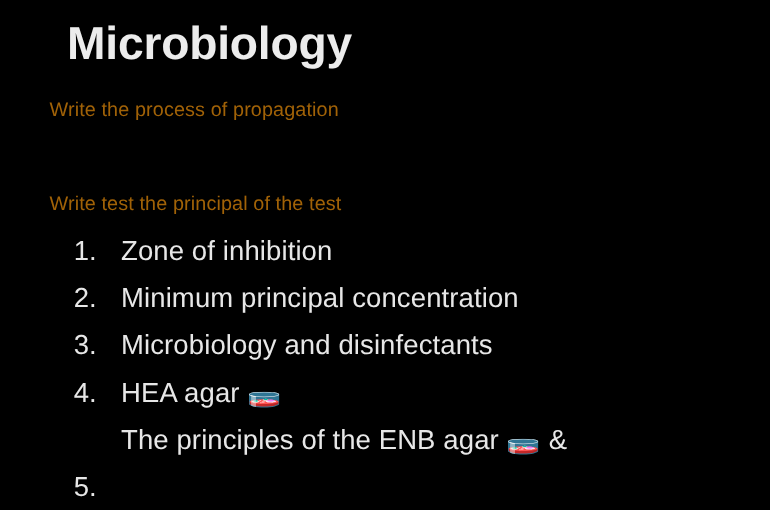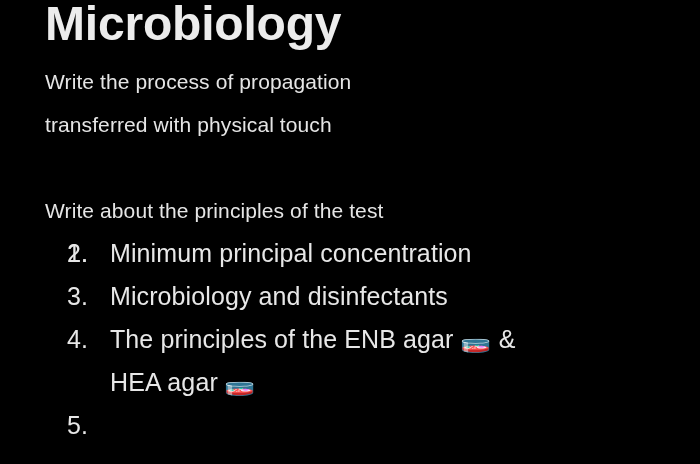--- a/index.html
+++ b/index.html
@@ -21,36 +21,36 @@
     width: 700px;
     height: 464px;
     background: #000000;
     box-sizing: border-box;
     padding: 0 20px 0 45px;
     overflow: hidden;
   }
 
   
   .doc-title {
-    font-size: 48px;
+    font-size: 42px;
     font-weight: bold;
     line-height: 44px;
     letter-spacing: -0.2px;
     color: #ececec;
-    margin: 0;
+    margin: 16px;
     padding-top: 2px;
     white-space: nowrap;
   }
 
   
   .para {
-    font-size: 21px;
+    font-size: 18px;
     font-weight: 400;
     line-height: 43px;
-    color: #e5e5e5;
+    color: #a16207;
     margin: 0;
     letter-spacing: 0.1px;
   }
   .para-block {
     margin-top: 14px;
   }
   .para-line {
     display: block;
     white-space: nowrap;
   }
@@ -99,52 +99,54 @@
 </style>
 </head>
 <body>
 
 <div id="page">
 
   <h1 class="doc-title">Microbiology</h1>
 
   <div class="para para-block">
     <span class="para-line">Write the process of propagation</span>
-    <span class="para-line">transferred with physical touch</span>
   </div>
 
   <div class="blank-line"></div>
 
-  <div class="para">Write about the principles of the test</div>
+  <div class="para">Write test the principal of the test</div>
 
   <ol class="num-list">
 
     <li class="num-item">
       <span class="num-marker">1.</span>
+      <span class="item-text">
+        <span class="item-line">Zone of inhibition</span>
+      </span>
     </li>
 
     <li class="num-item">
       <span class="num-marker">2.</span>
       <span class="item-text">
         <span class="item-line">Minimum principal concentration</span>
       </span>
     </li>
 
     <li class="num-item">
       <span class="num-marker">3.</span>
       <span class="item-text">
         <span class="item-line">Microbiology and disinfectants</span>
       </span>
     </li>
 
     <li class="num-item">
       <span class="num-marker">4.</span>
       <span class="item-text">
+        <span class="item-line emoji-line">HEA agar 🧫</span>
         <span class="item-line emoji-line">The principles of the ENB agar 🧫 &amp;</span>
-        <span class="item-line emoji-line">HEA agar 🧫</span>
       </span>
     </li>
 
     <li class="num-item clipped-item">
       <span class="num-marker">5.</span>
       <span class="item-text">
         <span class="item-line"></span>
       </span>
     </li>
 

